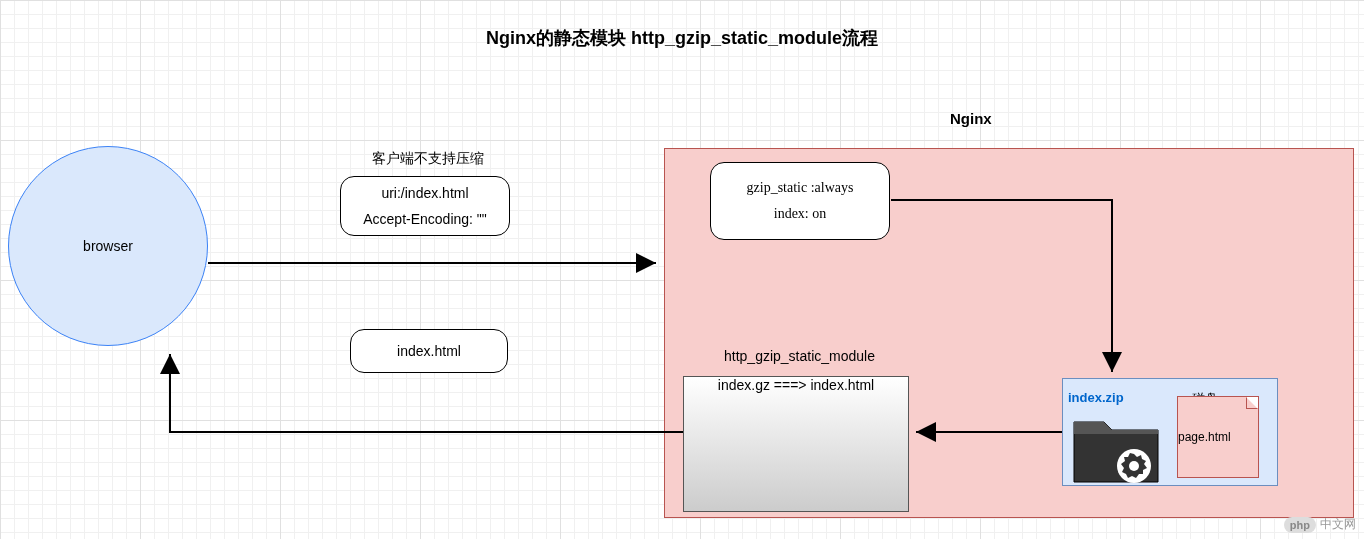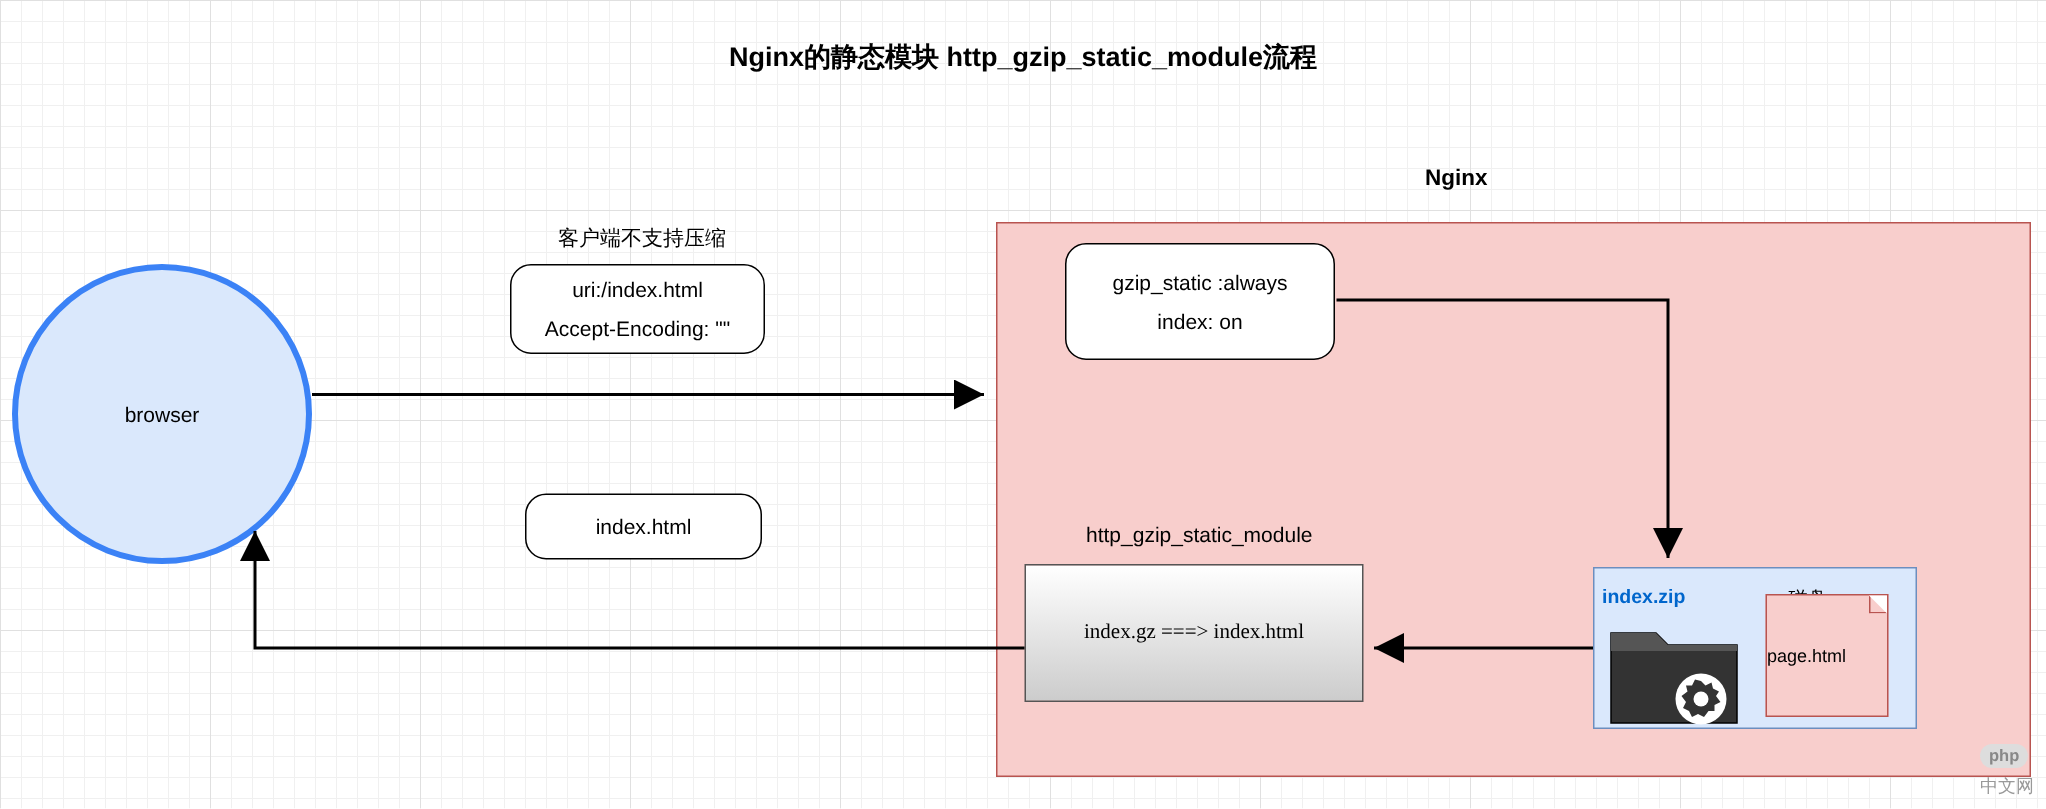--- a/index.html
+++ b/index.html
@@ -42,26 +42,26 @@
       position: absolute;
       top: 110px;
       left: 950px;
       font-weight: bold;
       font-size: 15px;
     }
     
     .browser {
       position: absolute;
       left: 8px;
-      top: 176px;
+      top: 146px;
       width: 200px;
       height: 200px;
       border-radius: 50%;
       background: #dae8fc;
-      border: 4px solid #3b82f6;
+      border: 1px solid #3b82f6;
       display: flex;
       align-items: center;
       justify-content: center;
       font-size: 14px;
     }
     
     .nginx-box {
       position: absolute;
       left: 664px;
       top: 148px;
@@ -85,41 +85,40 @@
       padding: 6px 10px;
     }
     .req-box { left: 340px; top: 176px; width: 170px; height: 60px; }
     .client-label {
       position: absolute;
       left: 372px;
       top: 150px;
       font-size: 14px;
     }
     .res-box { left: 350px; top: 329px; width: 158px; height: 44px; }
-    .config-box { left: 710px; top: 162px; width: 180px; height: 78px; }
+    .config-box { left: 710px; top: 162px; width: 180px; height: 78px; font-family: Liberation Serif, serif; }
     
     .module-label {
       position: absolute;
       left: 724px;
       top: 348px;
       font-size: 14px;
     }
     .module-box {
       position: absolute;
       left: 683px;
       top: 376px;
       width: 226px;
-      height: 92px;
+      height: 136px;
       background: linear-gradient(to bottom, #fff, #ccc);
       border: 1px solid #555;
       display: flex;
-      align-items: center;
+      align-items: flex-start;
       justify-content: center;
       font-size: 14px;
-      font-family: Liberation Serif, serif;
     }
     
     .disk-box {
       position: absolute;
       left: 1062px;
       top: 378px;
       width: 216px;
       height: 108px;
       background: #dae8fc;
       border: 1px solid #6c8ebf;
@@ -187,25 +186,24 @@
       width: 1364px;
       height: 539px;
       pointer-events: none;
     }
     
     .watermark {
       position: absolute;
       right: 8px;
       bottom: 6px;
       display: flex;
-      align-items: flex-start;
+      align-items: flex-end;
       gap: 4px;
       font-size: 12px;
       color: #999;
-      flex-direction: column;
     }
     .watermark .pill {
       background: #ddd;
       color: #888;
       border-radius: 10px;
       padding: 2px 6px;
       font-size: 11px;
       font-weight: bold;
     }
   </style>

